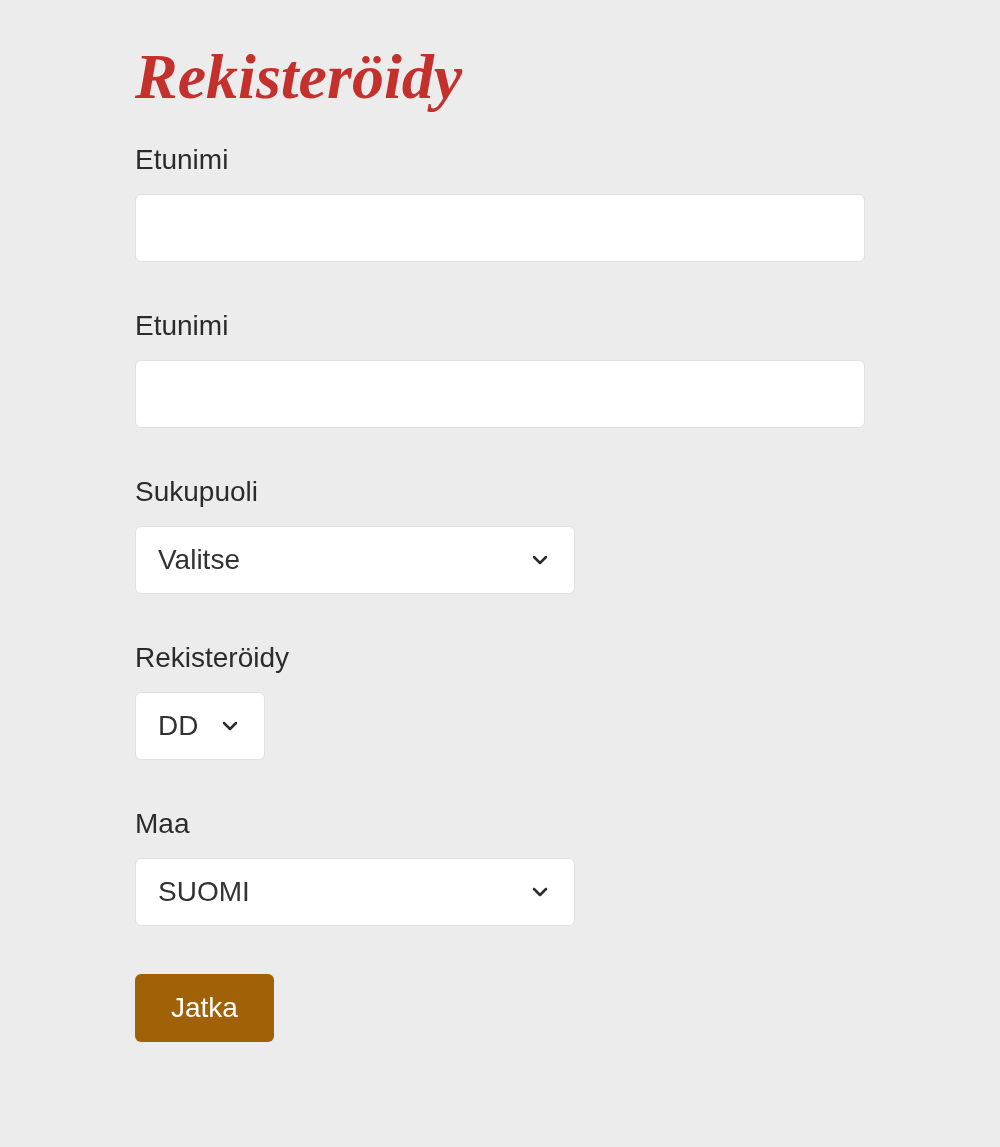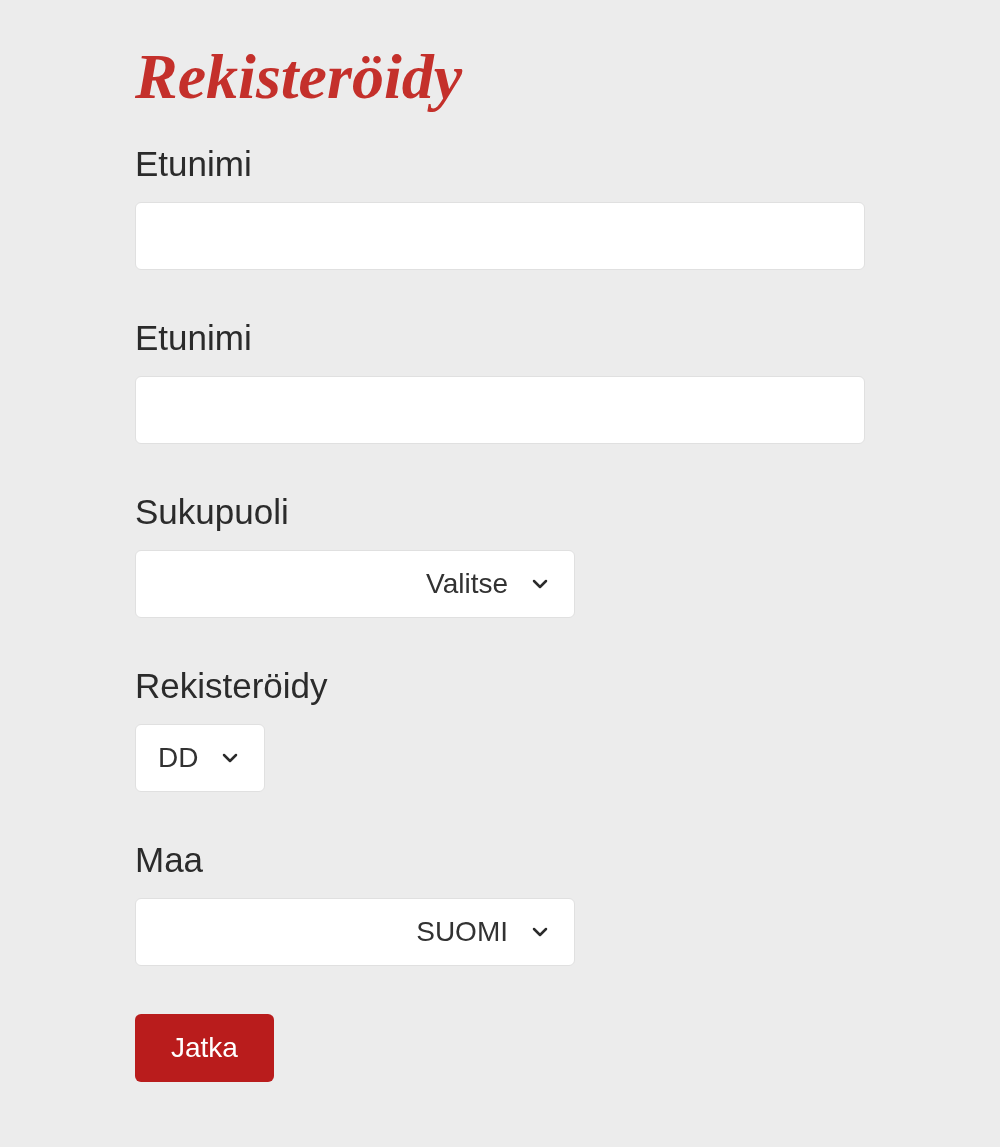--- a/index.html
+++ b/index.html
@@ -20,39 +20,39 @@
       font-size: 64px;
       font-weight: bold;
       text-align: left;
       margin-bottom: 30px;
       font-style: italic;
     }
     .form-group {
       margin-bottom: 48px;
     }
     .label {
-      font-size: 35px;
+      font-size: 28px;
       color: #2b2b2b;
       margin-bottom: 18px;
       display: block;
     }
     .text-input {
       width: 100%;
       height: 68px;
       background: #fff;
       border: 1px solid #e0e0e0;
       border-radius: 6px;
       font-size: 24px;
       padding: 0 20px;
       outline: none;
     }
     .select {
       display: inline-flex;
       align-items: center;
-      justify-content: flex-end;
+      justify-content: space-between;
       background: #fff;
       border: 1px solid #e0e0e0;
       border-radius: 6px;
       height: 68px;
       padding: 0 22px;
       font-size: 28px;
       color: #323232;
       cursor: pointer;
     }
     .select-wide {
@@ -69,21 +69,21 @@
       height: 24px;
     }
     .date-row {
       display: flex;
       gap: 22px;
     }
     .select-small {
       padding: 0 22px;
     }
     .submit-btn {
-      background: #b91c1c;
+      background: #a16207;
       color: #fff;
       border: none;
       border-radius: 6px;
       font-size: 28px;
       padding: 18px 36px;
       cursor: pointer;
     }
   </style>
 </head>
 <body>

